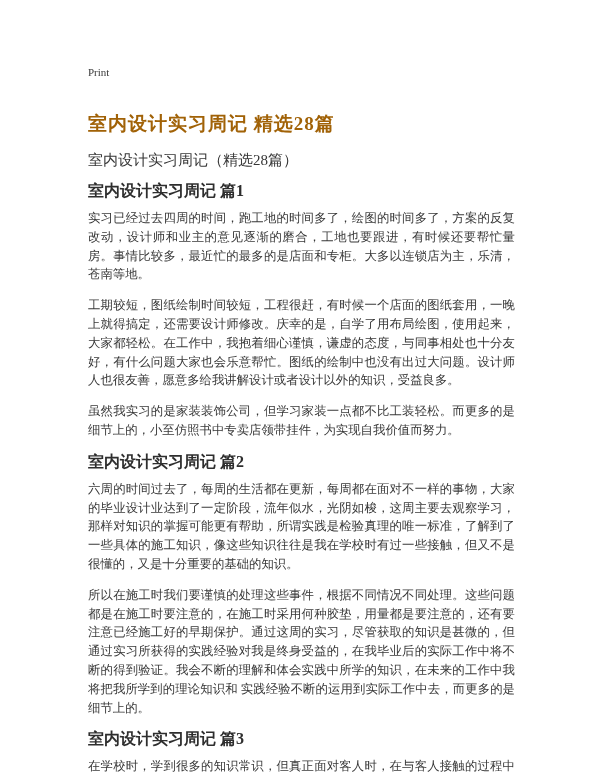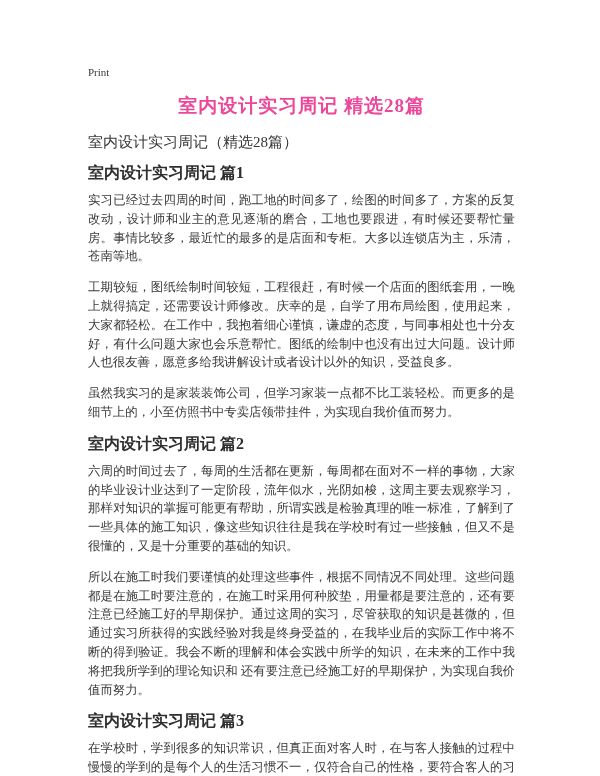--- a/index.html
+++ b/index.html
@@ -22,25 +22,24 @@
     padding: 66px 85px 0 88px;
     background: #ffffff;
   }
   .print-link {
     font-size: 11px;
     color: #3a3a3a;
     line-height: 13px;
     cursor: pointer;
   }
   .doc-title {
-    margin: 14px 0 0 0;
+    margin: 32px 0 0 0;
     font-size: 19px;
     font-weight: bold;
-    text-align: center;
-    color: #ec4899;
+    color: #a16207;
     letter-spacing: 1px;
     line-height: 25px;
   }
   .doc-subtitle {
     margin-top: 15px;
     font-size: 15px;
     line-height: 18px;
     color: #363636;
   }
   .section-heading {
@@ -75,21 +74,21 @@
   <section>
     <h2 class="section-heading">室内设计实习周记 篇1</h2>
     <p class="para">实习已经过去四周的时间，跑工地的时间多了，绘图的时间多了，方案的反复改动，设计师和业主的意见逐渐的磨合，工地也要跟进，有时候还要帮忙量房。事情比较多，最近忙的最多的是店面和专柜。大多以连锁店为主，乐清，苍南等地。</p>
     <p class="para">工期较短，图纸绘制时间较短，工程很赶，有时候一个店面的图纸套用，一晚上就得搞定，还需要设计师修改。庆幸的是，自学了用布局绘图，使用起来，大家都轻松。在工作中，我抱着细心谨慎，谦虚的态度，与同事相处也十分友好，有什么问题大家也会乐意帮忙。图纸的绘制中也没有出过大问题。设计师人也很友善，愿意多给我讲解设计或者设计以外的知识，受益良多。</p>
     <p class="para">虽然我实习的是家装装饰公司，但学习家装一点都不比工装轻松。而更多的是细节上的，小至仿照书中专卖店领带挂件，为实现自我价值而努力。</p>
   </section>
 
   <section>
     <h2 class="section-heading">室内设计实习周记 篇2</h2>
     <p class="para">六周的时间过去了，每周的生活都在更新，每周都在面对不一样的事物，大家的毕业设计业达到了一定阶段，流年似水，光阴如梭，这周主要去观察学习，那样对知识的掌握可能更有帮助，所谓实践是检验真理的唯一标准，了解到了一些具体的施工知识，像这些知识往往是我在学校时有过一些接触，但又不是很懂的，又是十分重要的基础的知识。</p>
-    <p class="para">所以在施工时我们要谨慎的处理这些事件，根据不同情况不同处理。这些问题都是在施工时要注意的，在施工时采用何种胶垫，用量都是要注意的，还有要注意已经施工好的早期保护。通过这周的实习，尽管获取的知识是甚微的，但通过实习所获得的实践经验对我是终身受益的，在我毕业后的实际工作中将不断的得到验证。我会不断的理解和体会实践中所学的知识，在未来的工作中我将把我所学到的理论知识和 还有要注意已经施工好的早期保护，为实现自我价值而努力。</p>
+    <p class="para">所以在施工时我们要谨慎的处理这些事件，根据不同情况不同处理。这些问题都是在施工时要注意的，在施工时采用何种胶垫，用量都是要注意的，还有要注意已经施工好的早期保护。通过这周的实习，尽管获取的知识是甚微的，但通过实习所获得的实践经验对我是终身受益的，在我毕业后的实际工作中将不断的得到验证。我会不断的理解和体会实践中所学的知识，在未来的工作中我将把我所学到的理论知识和 实践经验不断的运用到实际工作中去，而更多的是细节上的。</p>
   </section>
 
   <section>
     <h2 class="section-heading">室内设计实习周记 篇3</h2>
     <p class="para">在学校时，学到很多的知识常识，但真正面对客人时，在与客人接触的过程中慢慢的学到的是每个人的生活习惯不一，仅符合自己的性格，要符合客人的习惯，又存在自己的设计，并且得到他们的认同，这个不是一天两天就能学习好的。</p>
   </section>
 
 </div>
 
 </body></html>

